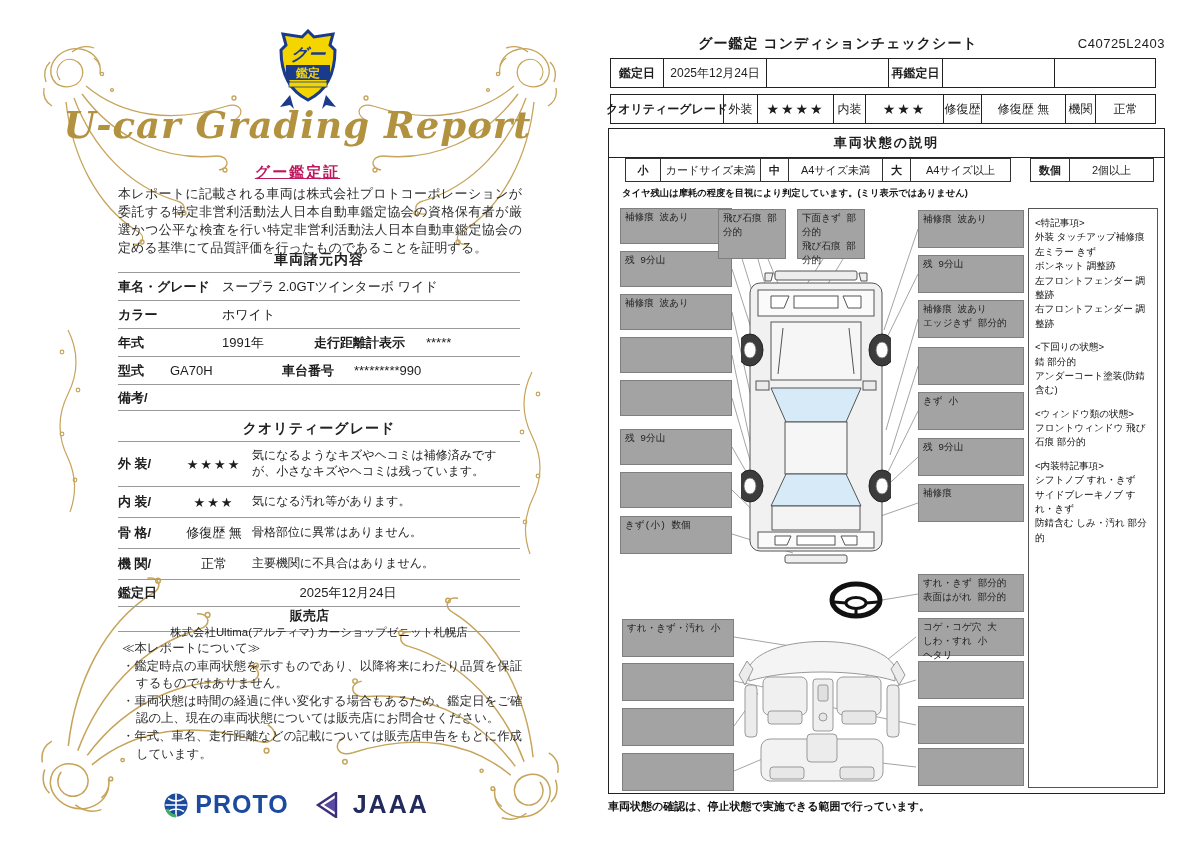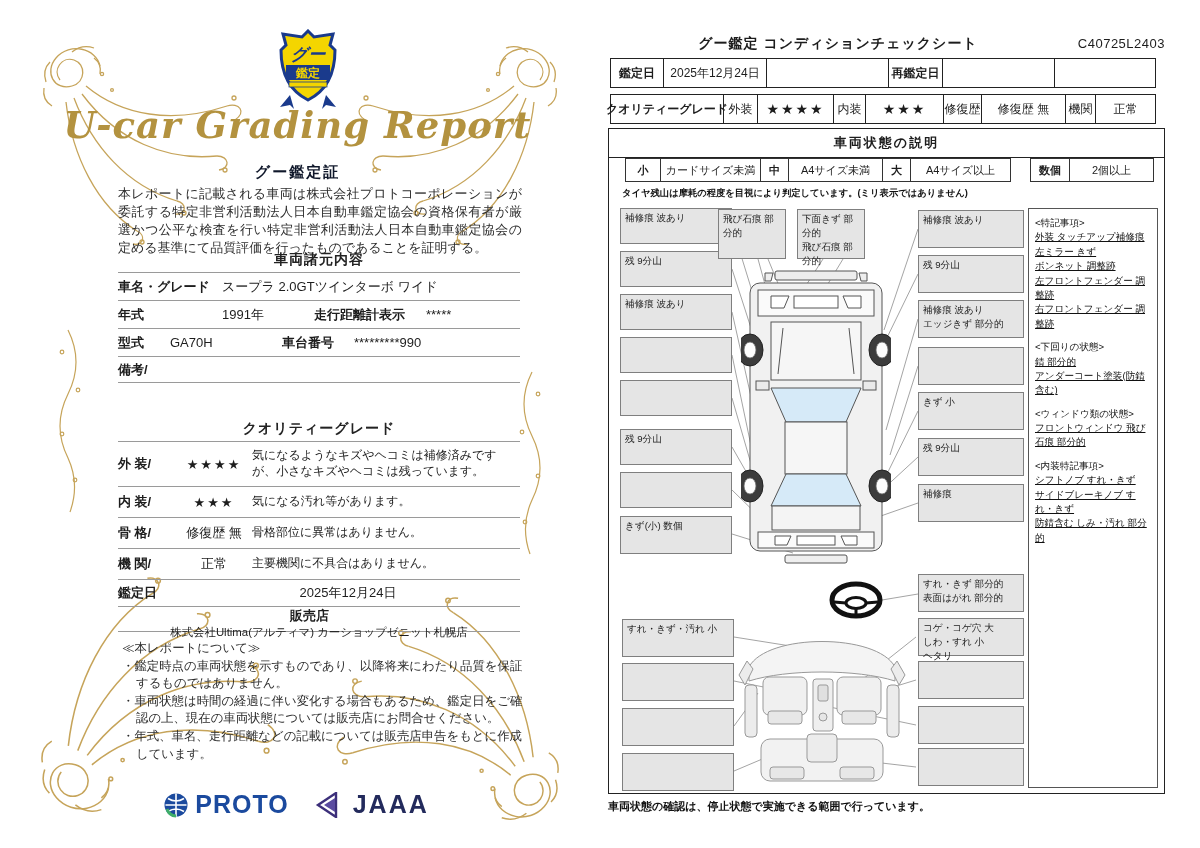--- a/index.html
+++ b/index.html
@@ -2,21 +2,21 @@
 <html><head>
 <meta charset="utf-8">
 <style>
   html,body{margin:0;padding:0;background:#fff;}
   #stage{position:relative;width:1200px;height:848px;background:#ffffff;overflow:hidden;
          font-family:"Liberation Sans",sans-serif;color:#1d1d1d;}
   .abs{position:absolute;}
   
   .cert-title{font-family:"DejaVu Serif",serif;font-style:italic;font-weight:bold;
               color:#b3923f;font-size:37px;letter-spacing:1px;white-space:nowrap;}
-  .cert-sub{font-weight:bold;font-size:15px;letter-spacing:2px;color:#0f172a;}
+  .cert-sub{font-weight:bold;font-size:15px;letter-spacing:2px;color:#be185d;text-decoration:underline;}
   .cert-par{font-family:"Liberation Serif",serif;font-size:13px;line-height:1.38;color:#2d2d2d;
             text-align:justify;}
   .sec-title{font-weight:bold;font-size:14px;letter-spacing:1px;text-align:center;color:#222;}
   .ltab{width:402px;border-bottom:1px solid #9a9a9a;}
   .lrow{display:flex;align-items:center;border-top:1px solid #9a9a9a;box-sizing:border-box;
         font-size:13px;}
   .lrow .lab{font-weight:bold;}
   .gdesc{font-size:12px;line-height:1.3;}
   .gval{font-size:13px;text-align:center;}
   .cent{text-align:center;flex:1;}
@@ -34,26 +34,26 @@
            justify-content:center;font-size:12px;padding:0 2px;white-space:nowrap;}
   .btab .c:first-child{border-left:none;}
   .mainbox{box-sizing:border-box;border:1.5px solid #222;background:#fff;}
   .mb-head{font-weight:bold;font-size:13px;text-align:center;letter-spacing:2px;
            border-bottom:1.5px solid #222;padding:5px 0;}
   .mtab{display:flex;box-sizing:border-box;border:1px solid #333;position:absolute;}
   .mtab .c{box-sizing:border-box;border-left:1px solid #333;display:flex;align-items:center;
            justify-content:center;font-size:11px;white-space:nowrap;}
   .mtab .c:first-child{border-left:none;}
   .tnote{font-size:9.3px;font-weight:bold;line-height:1.35;color:#111;}
-  .co{position:absolute;box-sizing:border-box;border:1px solid #7f7f7f;background:#e5e5e5;
-      font-size:9.6px;line-height:1.45;padding:2px 4px;white-space:pre-line;color:#222;z-index:3;}
+  .co{position:absolute;box-sizing:border-box;border:1px solid #7f7f7f;background:#a3a3a3;
+      font-size:9.6px;line-height:1.45;padding:2px 4px;white-space:pre-line;color:#222;z-index:3;font-family:Liberation Mono, monospace;}
   .notesbox{position:absolute;box-sizing:border-box;border:1.5px solid #555;background:#fff;
             font-size:9.6px;line-height:1.5;padding:7px 6px;color:#111;z-index:3;}
   .notesbox .nsec{margin-bottom:9px;}
-  .notesbox .nt{white-space:pre-line;text-decoration:underline;}
+  .notesbox .nt{white-space:pre-line;}
   .bnote{font-size:11px;font-weight:bold;color:#111;}
   .stars{letter-spacing:2px;}
   svg{display:block;}
 </style>
 </head>
 <body>
 
 <div id="stage">
 
   <svg class="abs" style="left:0;top:0;pointer-events:none;z-index:1" width="1200" height="848" viewBox="0 0 1200 848">
@@ -103,20 +103,24 @@
     <div class="abs cert-title" style="left:0;top:88px;width:525px;text-align:center;">U-car Grading Report</div>
     <div class="abs cert-sub" style="left:0;top:148px;width:525px;text-align:center;">グー鑑定証</div>
     <div class="abs cert-par" style="left:83px;top:170px;width:404px;">本レポートに記載される車両は株式会社プロトコーポレーションが委託する特定非営利活動法人日本自動車鑑定協会の資格保有者が厳選かつ公平な検査を行い特定非営利活動法人日本自動車鑑定協会の定める基準にて品質評価を行ったものであることを証明する。</div>
 
     <div class="abs sec-title" style="left:83px;top:236px;width:402px;">車両諸元内容</div>
 
     <div class="abs ltab" style="left:83px;top:257px;">
       <div class="lrow" style="height:28px;">
         <span class="lab" style="width:104px">車名・グレード</span>
         <span>スープラ 2.0GTツインターボ ワイド</span>
+      </div>
+      <div class="lrow" style="height:28px;">
+        <span class="lab" style="width:104px">カラー</span>
+        <span>ホワイト</span>
       </div>
       <div class="lrow" style="height:28px;">
         <span class="lab" style="width:104px">年式</span>
         <span style="width:92px">1991年</span>
         <span class="lab" style="width:112px">走行距離計表示</span>
         <span>*****</span>
       </div>
       <div class="lrow" style="height:28px;">
         <span class="lab" style="width:52px">型式</span>
         <span style="width:112px">GA70H</span>

